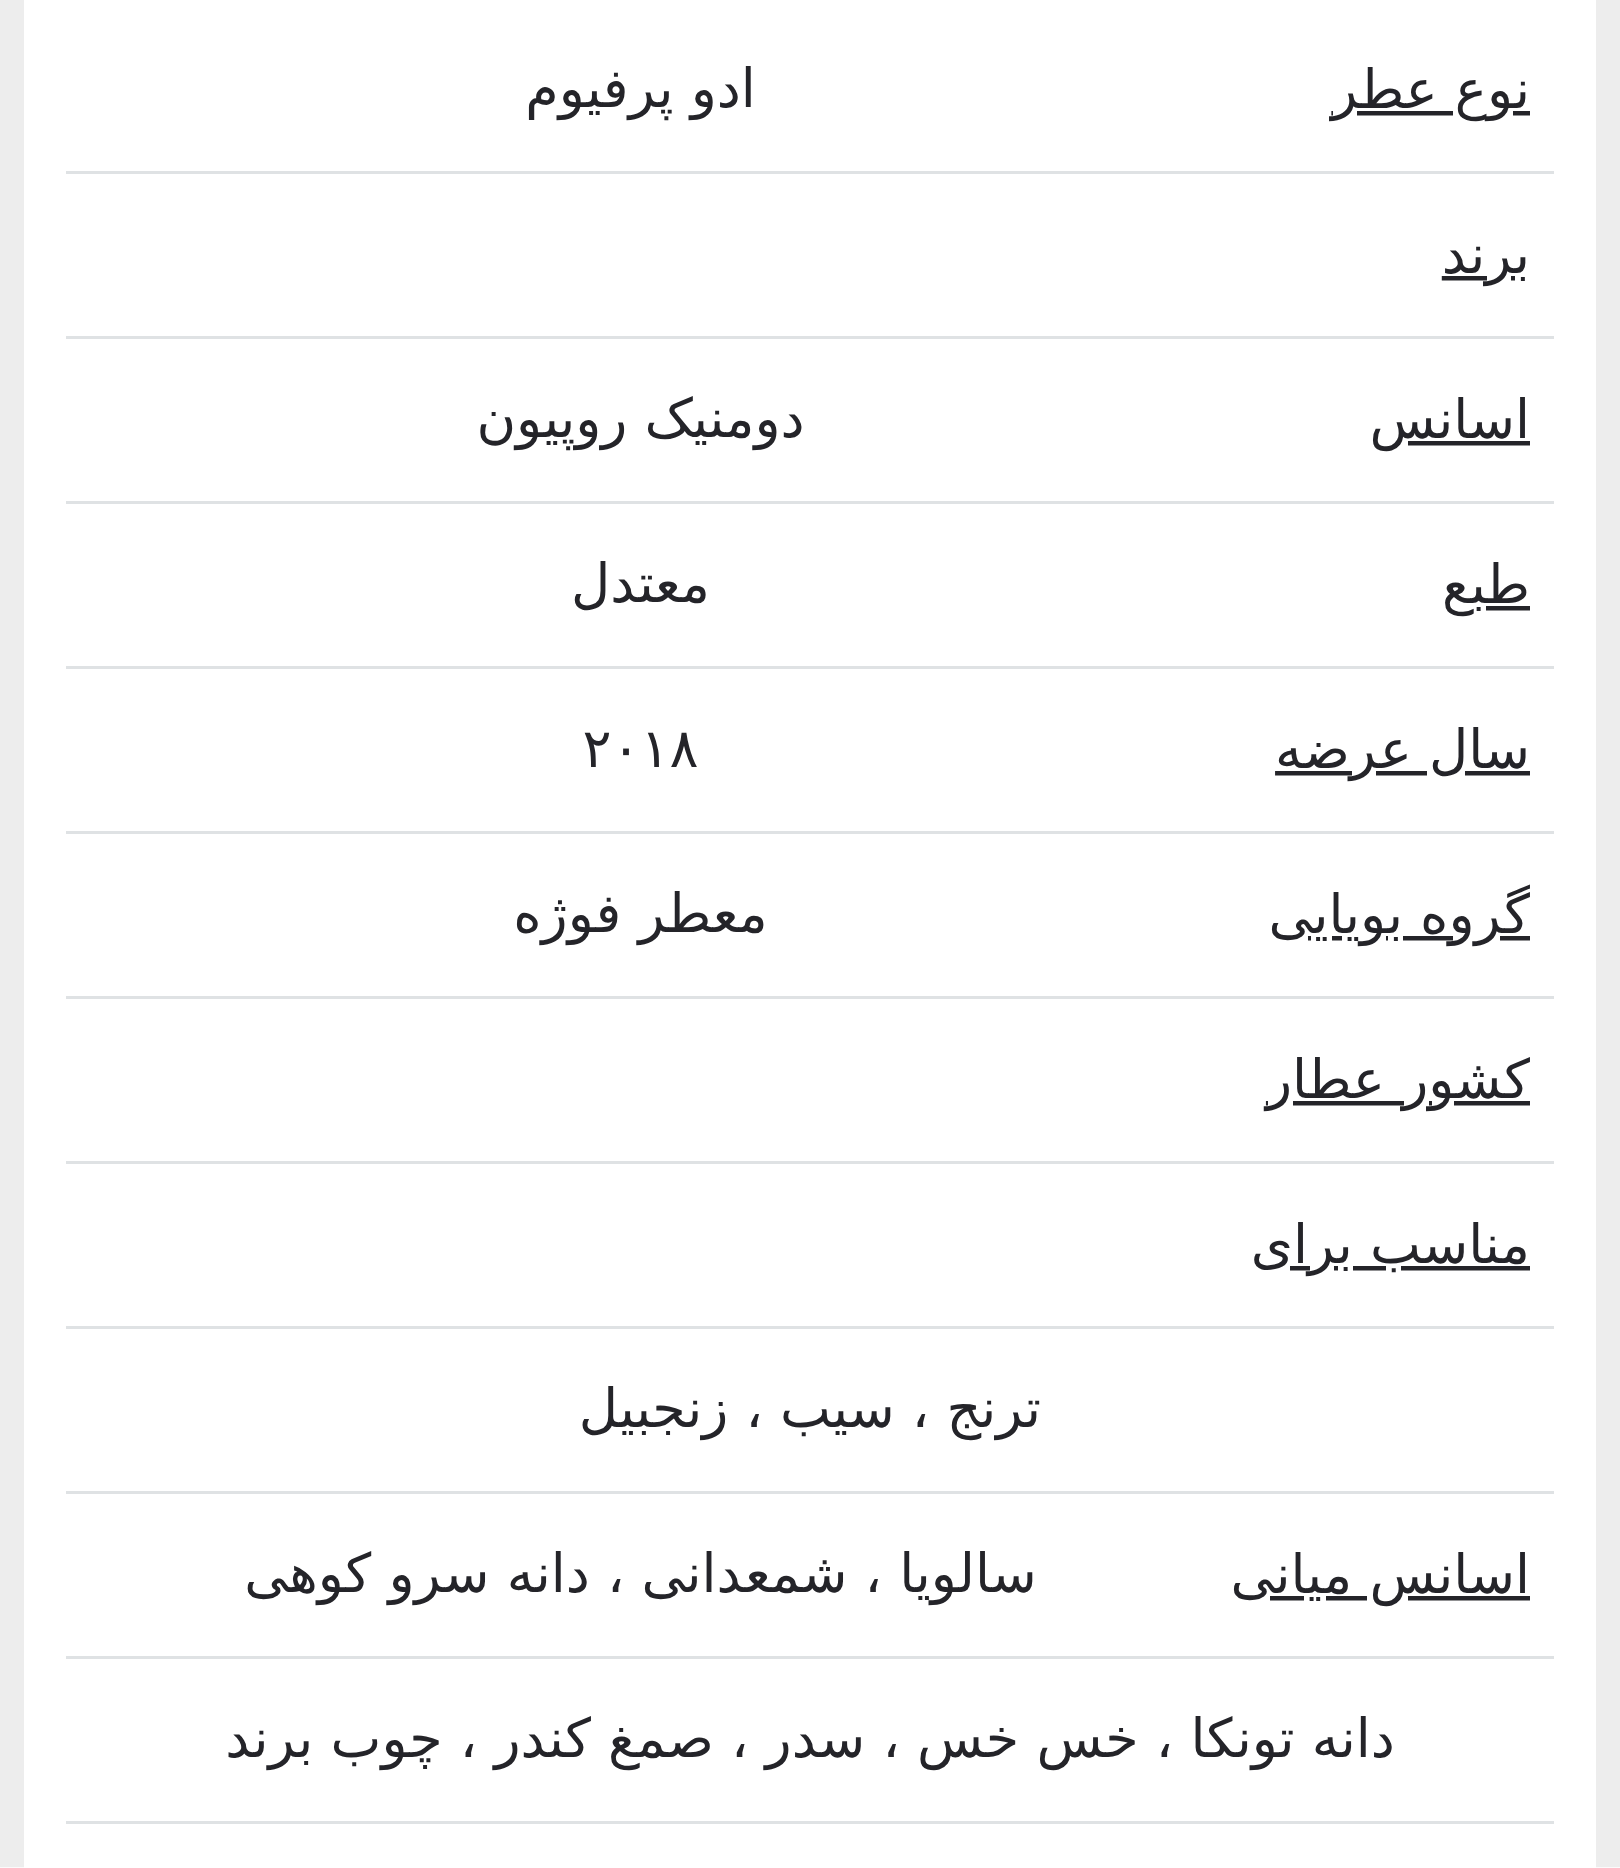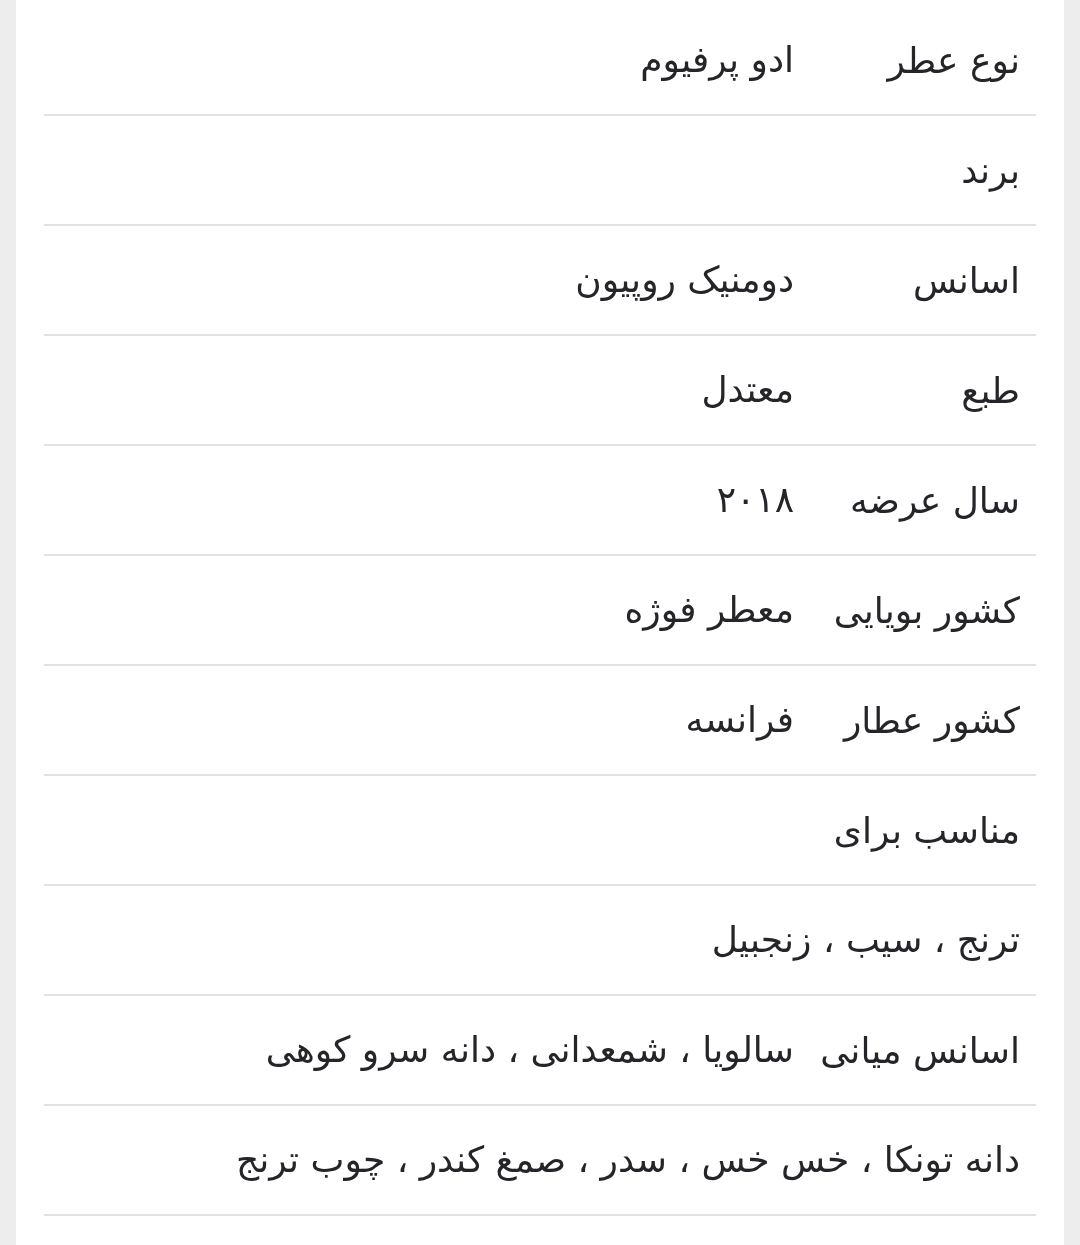--- a/index.html
+++ b/index.html
@@ -39,26 +39,27 @@
     display: flex;
     flex-direction: row;      
     align-items: center;
   }
   .spec-label {
     flex: 0 0 226px;
     width: 226px;
     font-size: 36px;
     text-align: start;        
     white-space: nowrap;
+    text-decoration: underline;
   }
   .spec-value {
     flex: 1 1 auto;
     font-size: 36px;
     line-height: 1.5;
-    text-align: right;        
+    text-align: center;        
   }
 </style>
 </head>
 <body>
 
 <div class="gutter gutter-left"></div>
 <div class="gutter gutter-right"></div>
 
 <div class="spec-table">
 
@@ -80,39 +81,38 @@
     <div class="spec-label">طبع</div>
     <div class="spec-value">معتدل</div>
   </div>
 
   <div class="spec-row">
     <div class="spec-label">سال عرضه</div>
     <div class="spec-value">۲۰۱۸</div>
   </div>
 
   <div class="spec-row">
-    <div class="spec-label">کشور بویایی</div>
+    <div class="spec-label">گروه بویایی</div>
     <div class="spec-value">معطر فوژه</div>
   </div>
 
   <div class="spec-row">
     <div class="spec-label">کشور عطار</div>
-    <div class="spec-value">فرانسه</div>
   </div>
 
   <div class="spec-row">
     <div class="spec-label">مناسب برای</div>
   </div>
 
   <div class="spec-row">
     <div class="spec-value">ترنج ، سیب ، زنجبیل</div>
   </div>
 
   <div class="spec-row">
     <div class="spec-label">اسانس میانی</div>
     <div class="spec-value">سالویا ، شمعدانی ، دانه سرو کوهی</div>
   </div>
 
   <div class="spec-row">
-    <div class="spec-value">دانه تونکا ، خس خس ، سدر ، صمغ کندر ، چوب ترنج</div>
+    <div class="spec-value">دانه تونکا ، خس خس ، سدر ، صمغ کندر ، چوب برند</div>
   </div>
 
 </div>
 
 </body></html>

